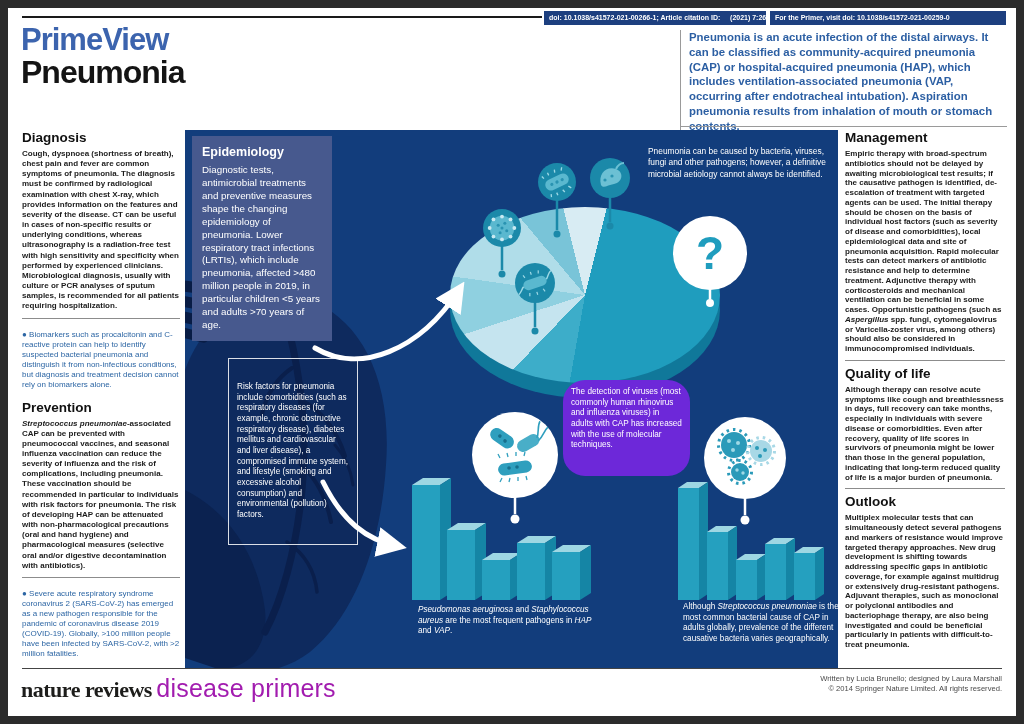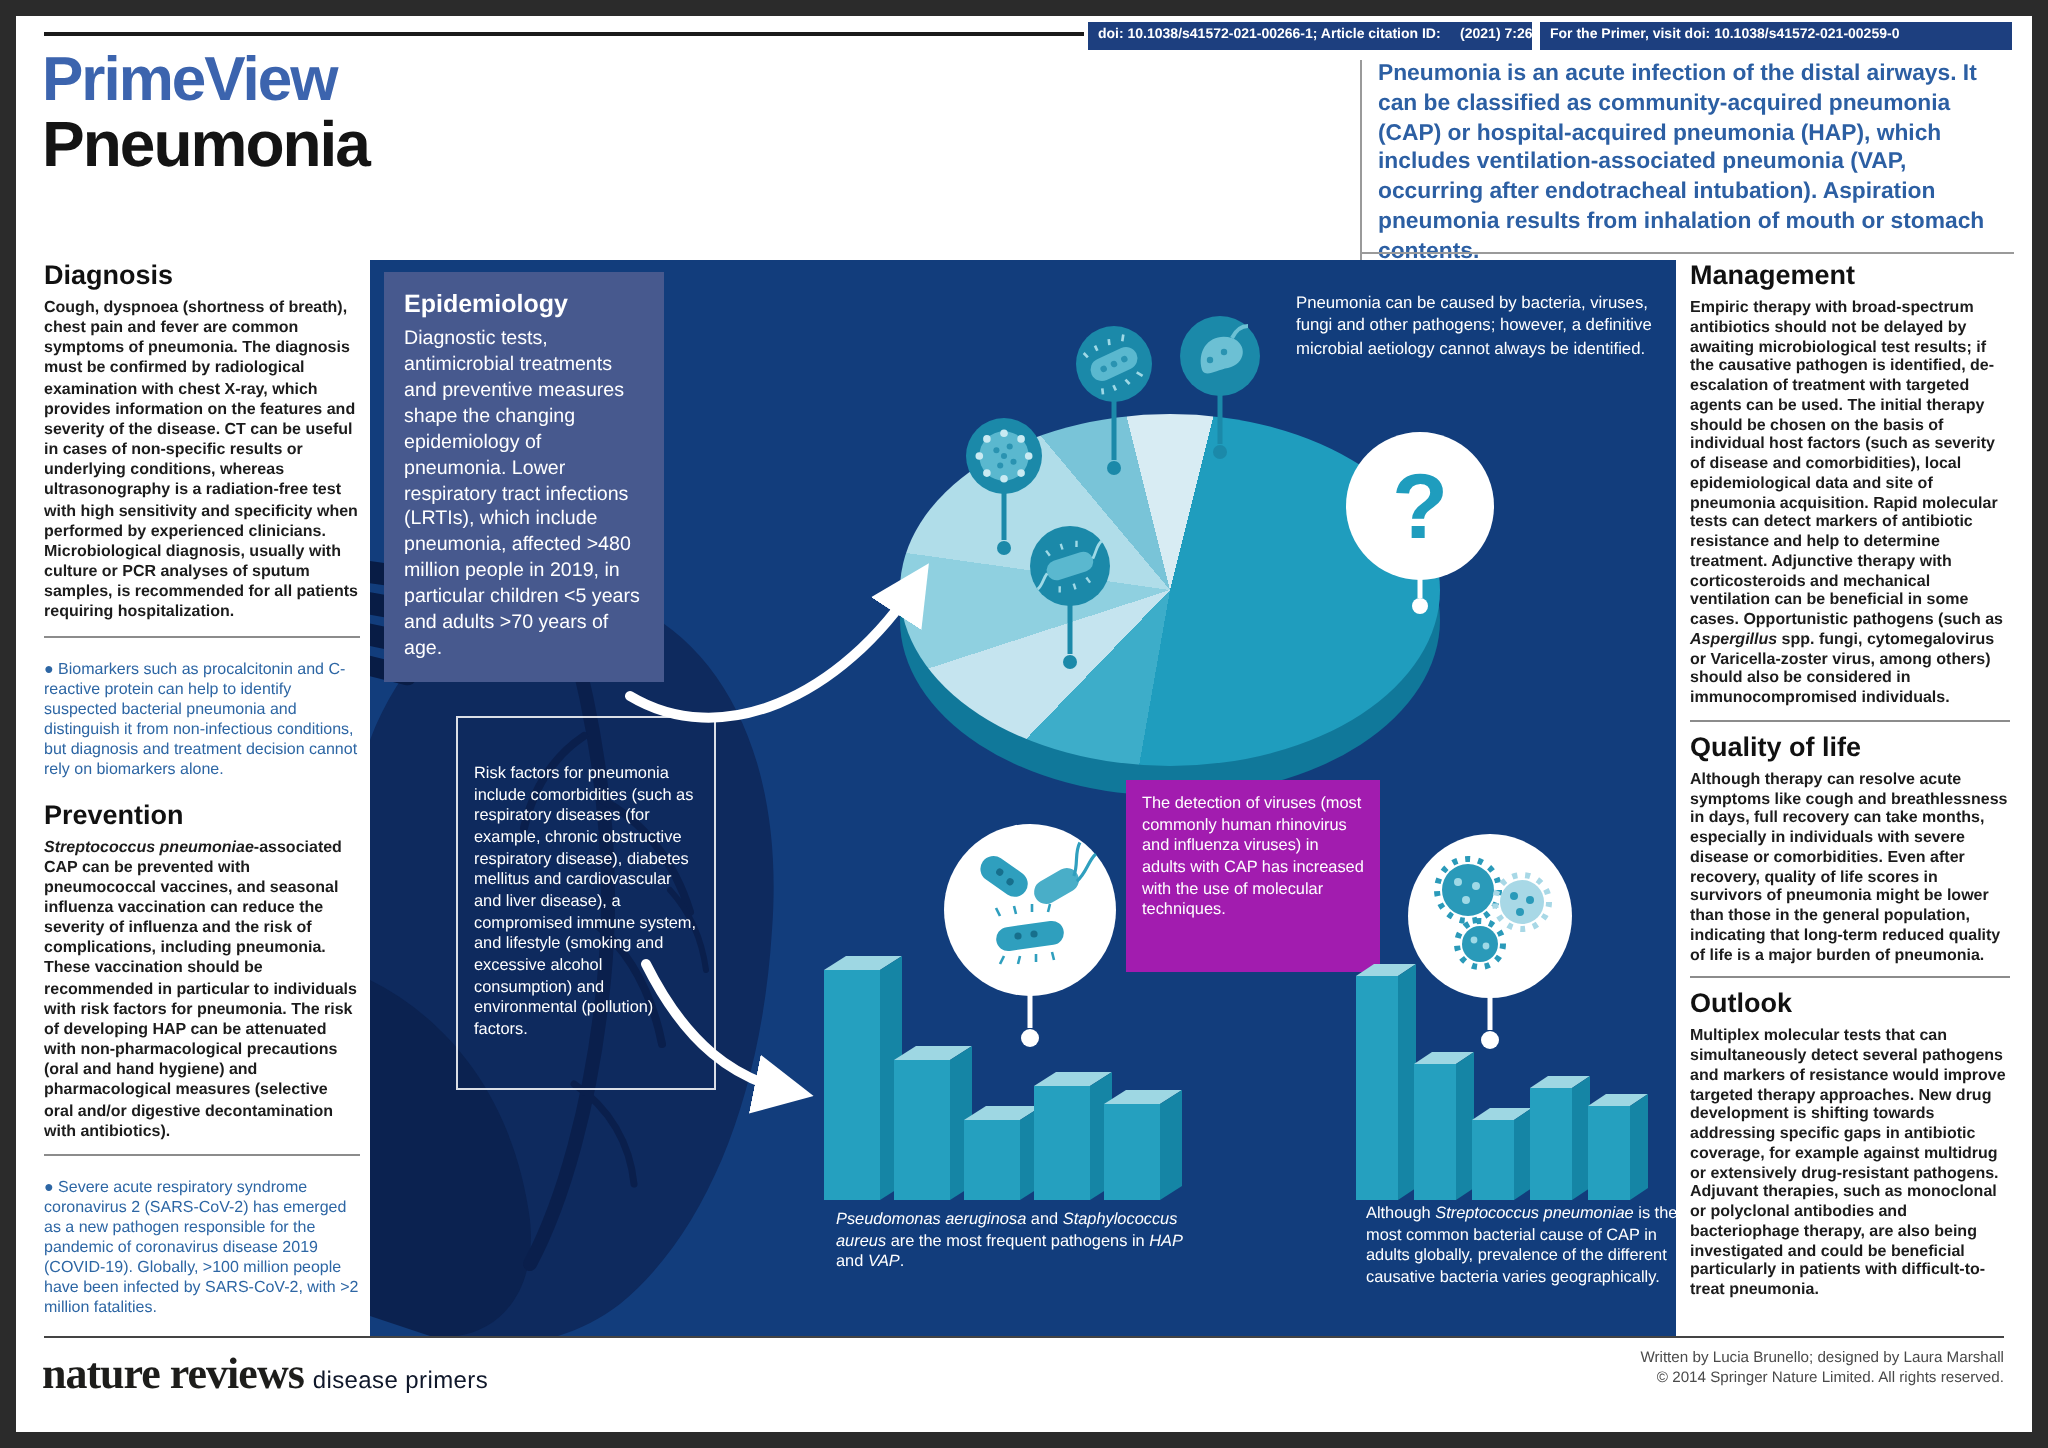--- a/index.html
+++ b/index.html
@@ -40,33 +40,33 @@
 
   .overlay{position:absolute;left:0;top:0;}
 
   .pcircle{position:absolute;border-radius:50%;background:#1b89a9;}
   .qcircle{position:absolute;left:488px;top:86px;width:74px;height:74px;border-radius:50%;background:#fff;
            display:flex;align-items:center;justify-content:center;}
   .qcircle span{color:#1f9dbe;font-size:46px;font-weight:bold;line-height:1;}
 
   .risk-box{position:absolute;left:43px;top:228px;width:130px;min-height:122px;border:1px solid rgba(255,255,255,.85);
             padding:23px 8px;box-sizing:border-box;color:#fff;font-size:8.2px;line-height:1.3;margin:0;}
-  .detect-box{position:absolute;left:378px;top:260px;width:127px;min-height:96px;background:#a21caf;
-              padding:7px 8px;box-sizing:border-box;color:#fff;font-size:8.2px;line-height:1.3;margin:0;}
+  .detect-box{position:absolute;left:378px;top:250px;width:127px;min-height:96px;background:#6d28d9;
+              padding:7px 8px;box-sizing:border-box;color:#fff;font-size:8.2px;line-height:1.3;margin:0;border-radius:22px;}
 
   .wcircle{position:absolute;border-radius:50%;background:#fff;display:flex;align-items:center;justify-content:center;}
   .bars{position:absolute;}
   .caption{position:absolute;margin:0;color:#fff;font-size:8.2px;line-height:1.3;}
   .cap-left{left:233px;top:475px;width:185px;}
   .cap-right{left:498px;top:472px;width:168px;}
 
   .footer-rule{position:absolute;left:14px;top:660px;width:980px;height:1px;background:#444;}
   .journal{position:absolute;left:13px;top:666px;}
   .jbold{font-family:"Liberation Serif",serif;font-weight:bold;font-size:22px;color:#1d1d1b;letter-spacing:-0.5px;}
-  .jlight{font-size:12px;color:#0f172a;letter-spacing:0.2px;}
+  .jlight{font-size:25px;color:#a21caf;letter-spacing:0.2px;}
   .credits{position:absolute;right:14px;top:666px;text-align:right;font-size:7.6px;color:#4a4a4a;line-height:1.35;}
 </style>
 </head>
 <body>
 
 <div class="root">
  <div class="canvas">
 
   <div class="top-rule"></div>
   <div class="doi-strip doi-left">doi: 10.1038/s41572-021-00266-1; Article citation ID:     (2021) 7:26</div>

